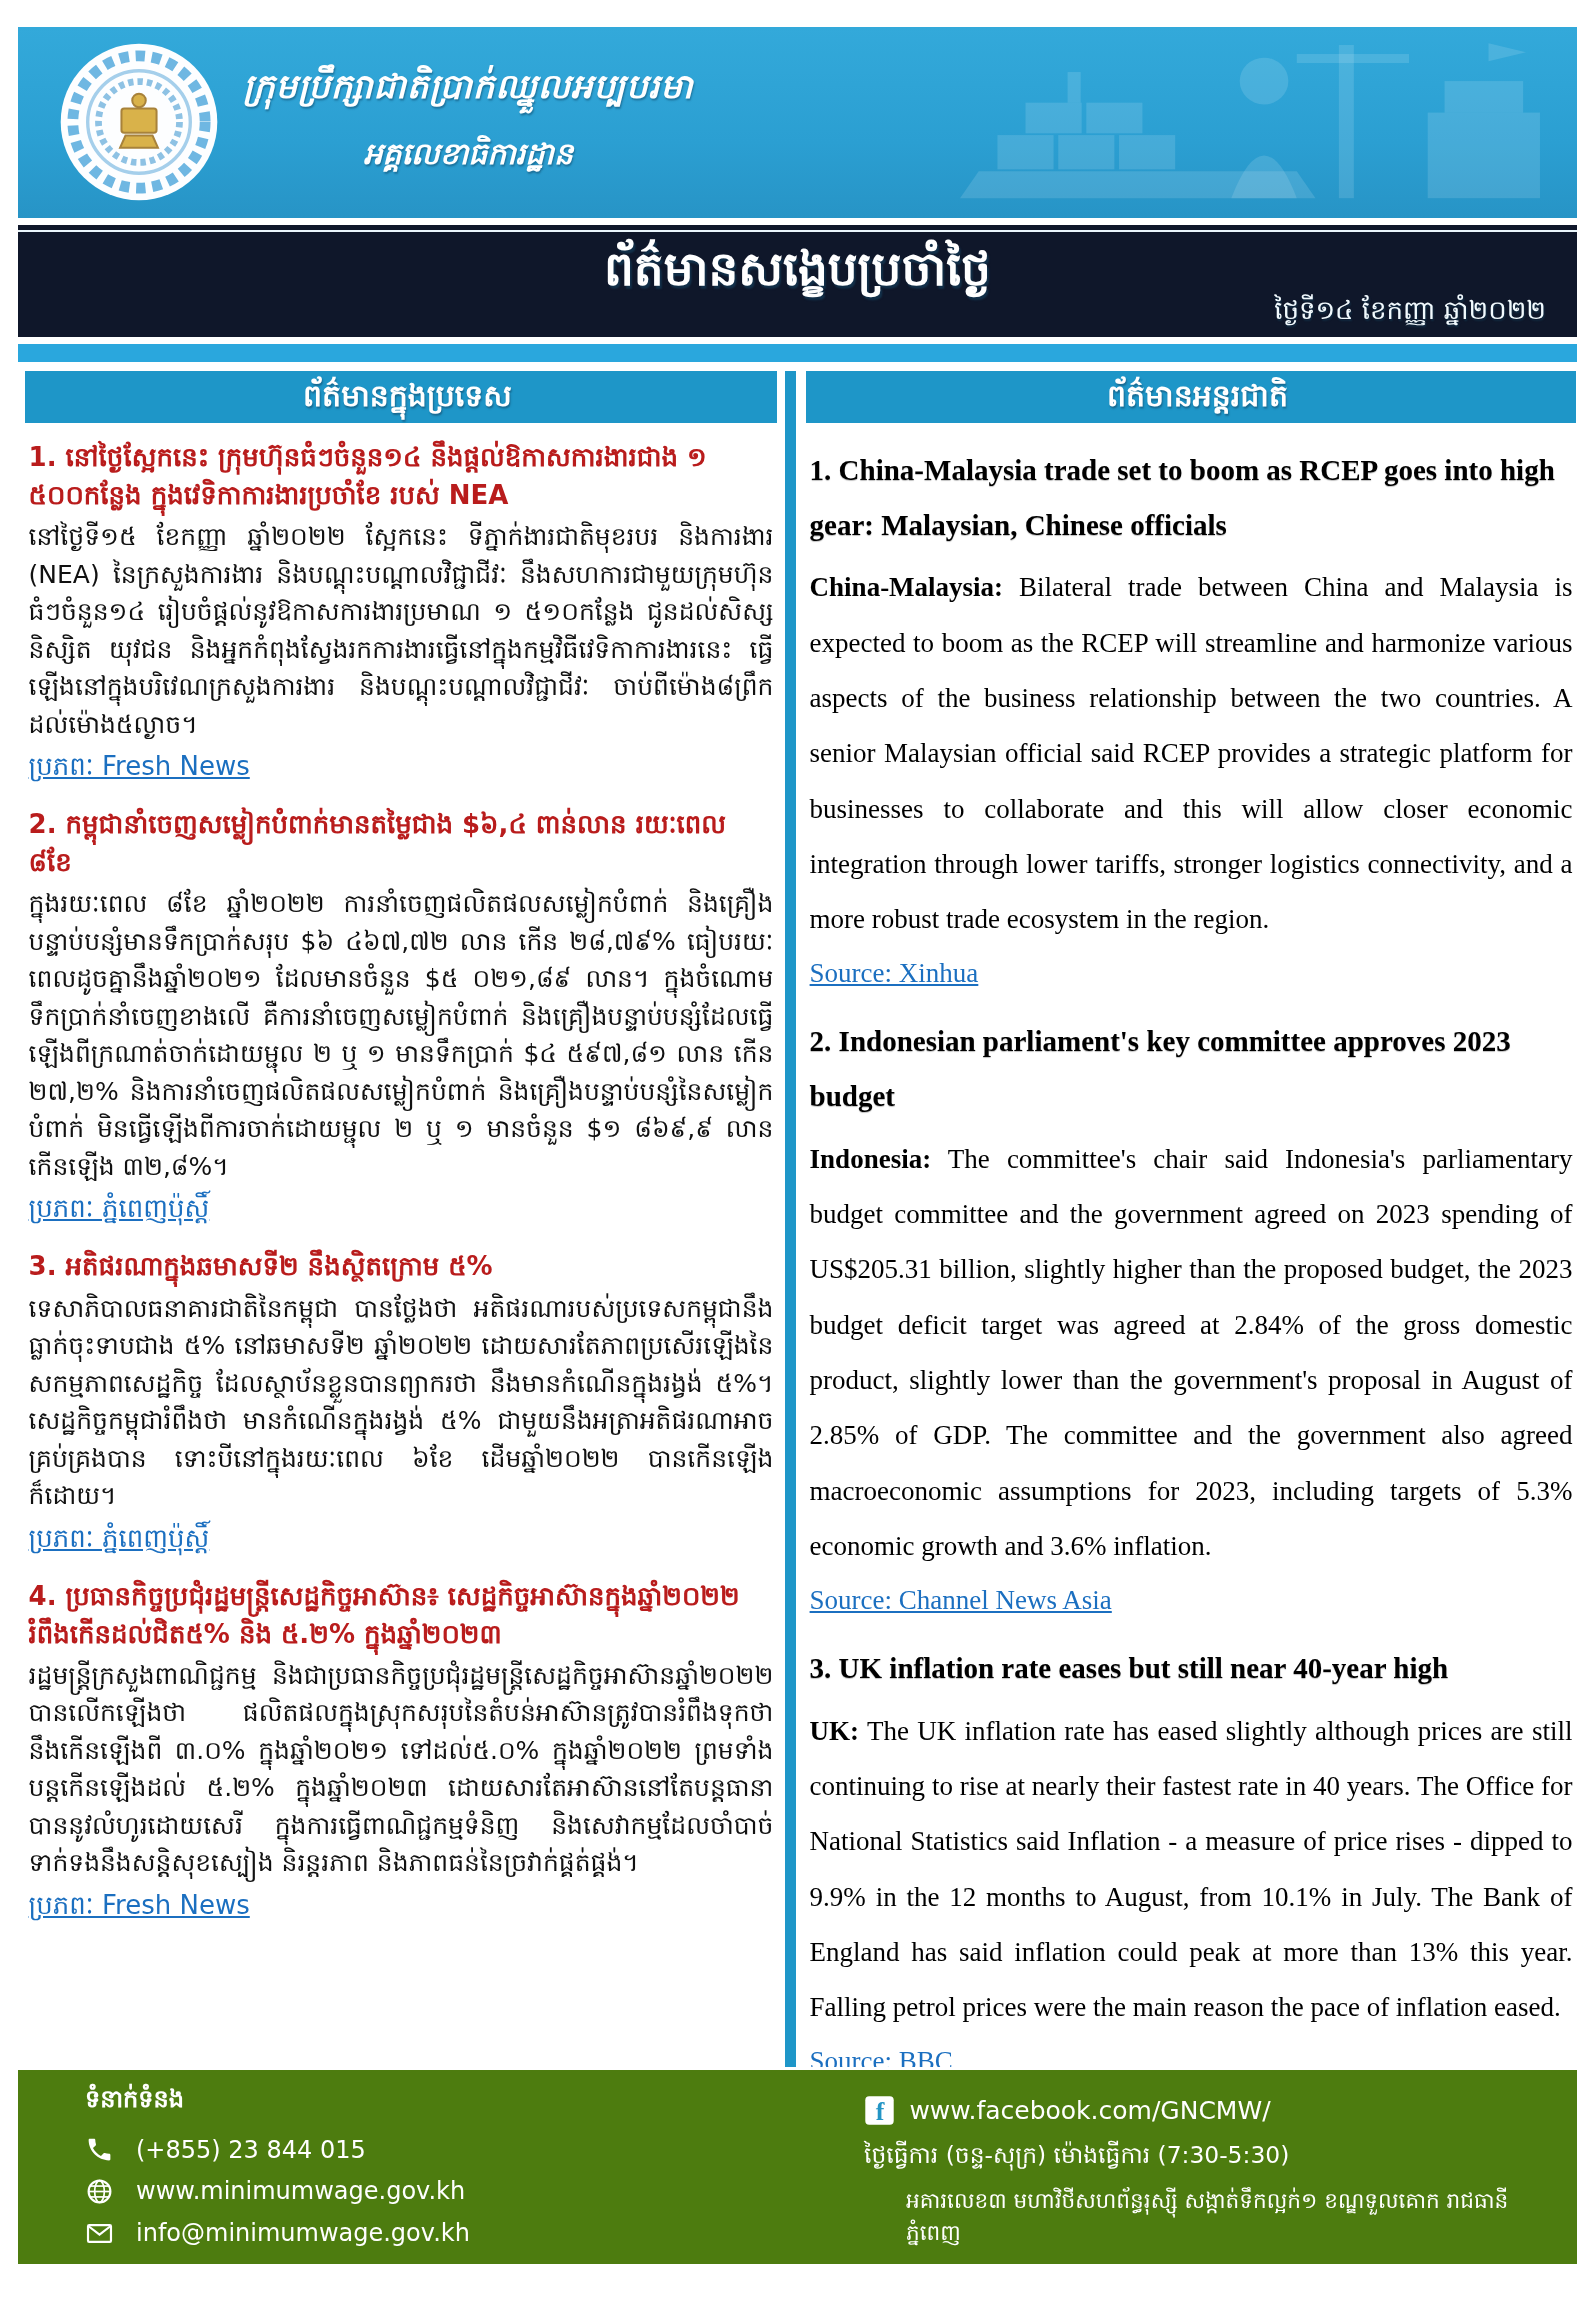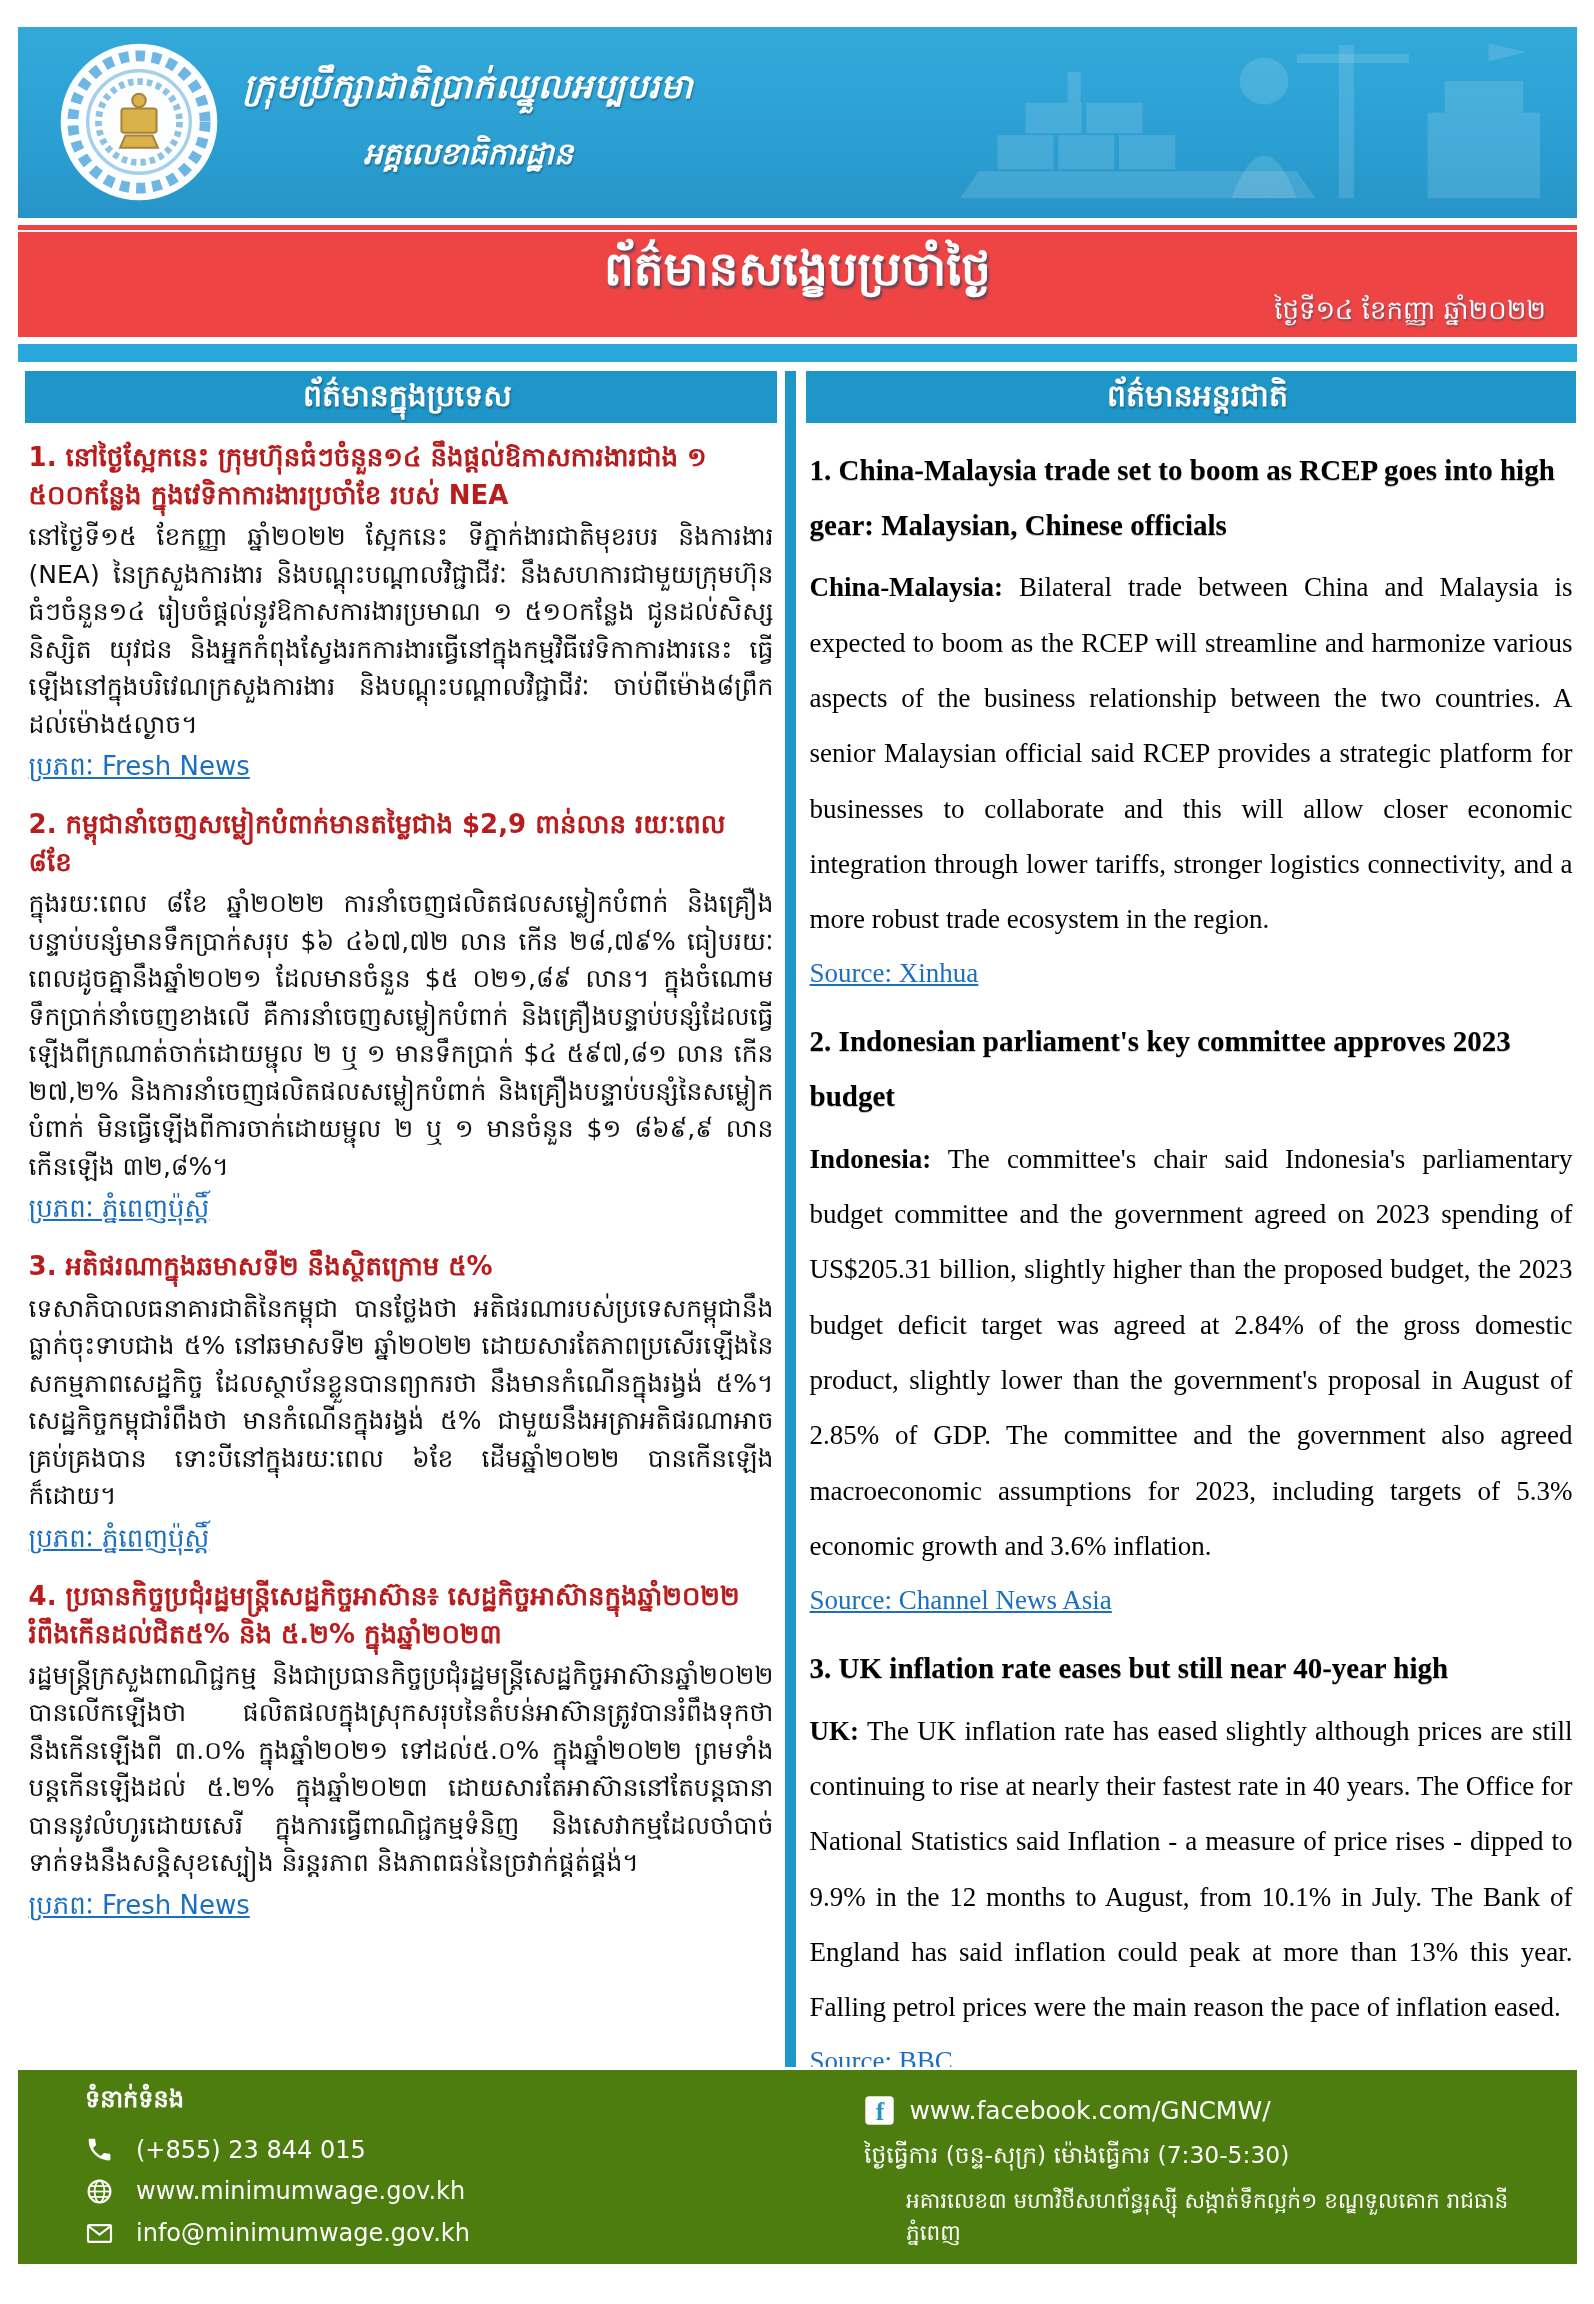--- a/index.html
+++ b/index.html
@@ -19,21 +19,21 @@
   .org-name {
     position:absolute; left:225px; top:38px; text-align:center;
     color:#ffffff; text-shadow:0.9px 1.8px 1.8px rgba(10,60,90,.45);font-style:italic;
   }
   .org-name .l1 { font-size:34px; font-weight:bold; letter-spacing:0.9px; }
   .org-name .l2 { font-size:30px; font-weight:bold; margin-top:20px; }
 
   
   .banner {
     position:absolute; left:18px; top:225px; width:1559px; height:112px;
-    background:#ef4444;
+    background:#0f172a;
   }
   .banner::before {
     content:""; position:absolute; left:0; right:0; top:4.5px; height:2.7px; background:#eaf6fc;
   }
   .banner-title {
     margin:0; padding-top:14.4px; text-align:center;
     font-size:47px; font-weight:bold; color:#ffffff;
     text-shadow:1.8px 2.7px 1.8px rgba(20,70,100,.55);
   }
   .banner-date {
@@ -139,21 +139,21 @@
     <div class="col-header">ព័ត៌មានក្នុងប្រទេស</div>
     <div class="col-body">
 
       <div>
         <h3 class="k-title">1. នៅថ្ងៃស្អែកនេះ ក្រុមហ៊ុនធំៗចំនួន១៤ នឹងផ្តល់ឱកាសការងារជាង ១ ៥០០កន្លែង ក្នុងវេទិកាការងារប្រចាំខែ របស់ NEA</h3>
         <p class="k-body">នៅថ្ងៃទី១៥ ខែកញ្ញា ឆ្នាំ២០២២ ស្អែកនេះ ទីភ្នាក់ងារជាតិមុខរបរ និងការងារ (NEA) នៃក្រសួងការងារ និងបណ្តុះបណ្តាលវិជ្ជាជីវៈ នឹងសហការជាមួយក្រុមហ៊ុនធំៗចំនួន១៤ រៀបចំផ្តល់នូវឱកាសការងារប្រមាណ ១ ៥១០កន្លែង ជូនដល់សិស្ស និស្សិត យុវជន និងអ្នកកំពុងស្វែងរកការងារធ្វើនៅក្នុងកម្មវិធីវេទិកាការងារនេះ ធ្វើឡើងនៅក្នុងបរិវេណក្រសួងការងារ និងបណ្តុះបណ្តាលវិជ្ជាជីវៈ ចាប់ពីម៉ោង៨ព្រឹក ដល់ម៉ោង៥ល្ងាច។</p>
         <a class="source-link">ប្រភពៈ Fresh News</a>
       </div>
 
       <div>
-        <h3 class="k-title">2. កម្ពុជានាំចេញសម្លៀកបំពាក់មានតម្លៃជាង $2,9 ពាន់លាន រយៈពេល ៨ខែ</h3>
+        <h3 class="k-title">2. កម្ពុជានាំចេញសម្លៀកបំពាក់មានតម្លៃជាង $៦,៤ ពាន់លាន រយៈពេល ៨ខែ</h3>
         <p class="k-body">ក្នុងរយៈពេល ៨ខែ ឆ្នាំ២០២២ ការនាំចេញផលិតផលសម្លៀកបំពាក់ និងគ្រឿងបន្ទាប់បន្សំមានទឹកប្រាក់សរុប $៦ ៤៦៧,៧២ លាន កើន ២៨,៧៩% ធៀបរយៈពេលដូចគ្នានឹងឆ្នាំ២០២១ ដែលមានចំនួន $៥ ០២១,៨៩ លាន។ ក្នុងចំណោមទឹកប្រាក់នាំចេញខាងលើ គឺការនាំចេញសម្លៀកបំពាក់ និងគ្រឿងបន្ទាប់បន្សំដែលធ្វើឡើងពីក្រណាត់ចាក់ដោយម្ជុល ២ ឬ ១ មានទឹកប្រាក់ $៤ ៥៩៧,៨១ លាន កើន ២៧,២% និងការនាំចេញផលិតផលសម្លៀកបំពាក់ និងគ្រឿងបន្ទាប់បន្សំនៃសម្លៀកបំពាក់ មិនធ្វើឡើងពីការចាក់ដោយម្ជុល ២ ឬ ១ មានចំនួន $១ ៨៦៩,៩ លាន កើនឡើង ៣២,៨%។</p>
         <a class="source-link">ប្រភពៈ ភ្នំពេញប៉ុស្តិ៍</a>
       </div>
 
       <div>
         <h3 class="k-title">3. អតិផរណាក្នុងឆមាសទី២ នឹងស្ថិតក្រោម ៥%</h3>
         <p class="k-body">ទេសាភិបាលធនាគារជាតិនៃកម្ពុជា បានថ្លែងថា អតិផរណារបស់ប្រទេសកម្ពុជានឹងធ្លាក់ចុះទាបជាង ៥% នៅឆមាសទី២ ឆ្នាំ២០២២ ដោយសារតែភាពប្រសើរឡើងនៃសកម្មភាពសេដ្ឋកិច្ច ដែលស្ថាប័នខ្លួនបានព្យាករថា នឹងមានកំណើនក្នុងរង្វង់ ៥%។ សេដ្ឋកិច្ចកម្ពុជារំពឹងថា មានកំណើនក្នុងរង្វង់ ៥% ជាមួយនឹងអត្រាអតិផរណាអាចគ្រប់គ្រងបាន ទោះបីនៅក្នុងរយៈពេល ៦ខែ ដើមឆ្នាំ២០២២ បានកើនឡើងក៏ដោយ។</p>
         <a class="source-link">ប្រភពៈ ភ្នំពេញប៉ុស្តិ៍</a>
       </div>
 

